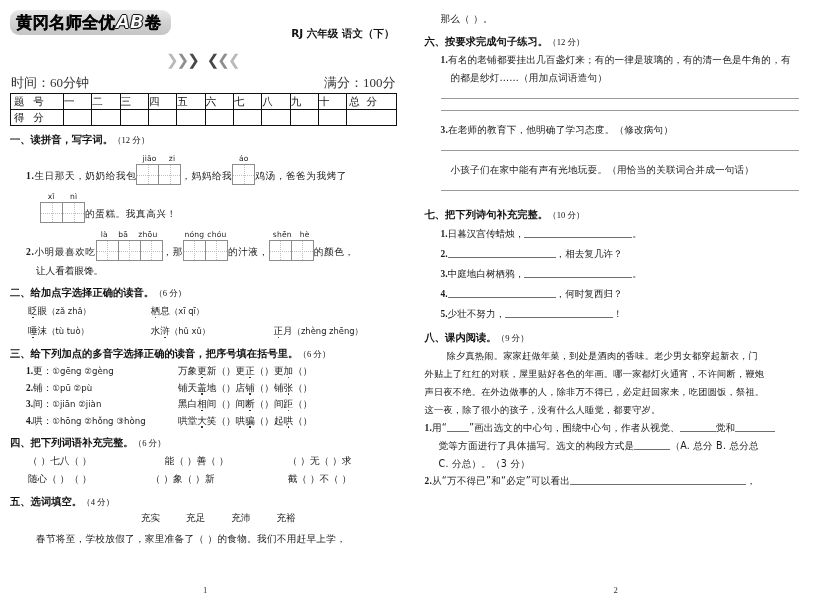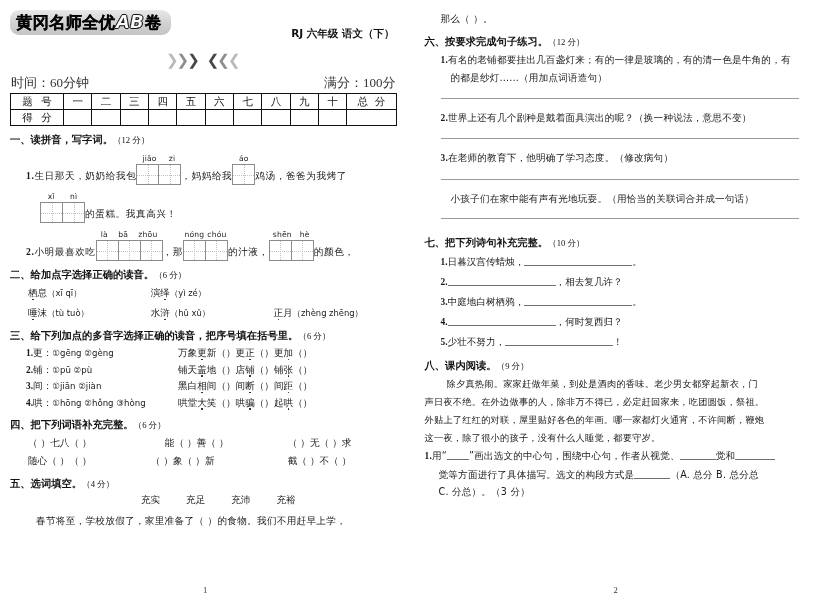--- a/index.html
+++ b/index.html
@@ -54,21 +54,21 @@
     font-family:"DejaVu Sans","Liberation Sans",sans-serif;
     font-weight:bold;font-size:13.5px;color:#111;white-space:nowrap;
   }
   .examtitle .sm{font-size:11.5px;font-family:"Liberation Serif",serif;}
 
   
   .metarow{display:flex;justify-content:space-between;font-size:13px;
     color:#333;margin-top:4px;padding:0 1px;font-family:"Liberation Serif",serif;}
   table.score{border-collapse:collapse;width:100%;margin-top:1px;table-layout:fixed;}
   table.score td{
-    border:1px solid #111;height:15px;text-align:center;
+    border:1px solid #111;height:15px;text-align:left;
     font-size:10.5px;font-family:"Liberation Serif",serif;color:#111;
     padding:0;
   }
   table.score td.lbl{width:13.5%;letter-spacing:3px;text-indent:3px;}
   table.score td.tot{width:12.5%;letter-spacing:2px;text-indent:2px;}
 
   
   .qh{
     font-family:"DejaVu Sans","Liberation Sans",sans-serif;
     font-weight:bold;font-size:10.3px;color:#111;
@@ -276,25 +276,26 @@
             <span>shēn</span>
             <span>hè</span>
           </span>
         <span class="tzg">
             <span class="cell"></span>
             <span class="cell"></span>
           </span>
       </span>
       <span class="txt">的颜色，</span>
     </div>
+    <div class="body ind2" style="margin-top:2px;">让人看着眼馋。</div>
 
     <div class="qh"><span>二、给加点字选择正确的读音。</span><span class="pts">（6 分）</span></div>
     <div class="s2row">
+      <span class="s2item"><span class="dot">眨</span><span>眼</span><span class="py">（zǎ  zhǎ）</span></span>
       <span class="s2item"><span class="dot">栖</span><span>息</span><span class="py">（xī  qī）</span></span>
-      <span class="s2item"><span>演</span><span class="dot">绎</span><span class="py">（yì  zé）</span></span>
     </div>
     <div class="s2row">
       <span class="s2item"><span class="dot">唾</span><span>沫</span><span class="py">（tù  tuò）</span></span>
       <span class="s2item"><span>水</span><span class="dot">浒</span><span class="py">（hǔ  xǔ）</span></span>
       <span class="s2item"><span class="dot">正</span><span>月</span><span class="py">（zhèng  zhēng）</span></span>
     </div>
 
     <div class="qh"><span>三、给下列加点的多音字选择正确的读音，把序号填在括号里。</span><span class="pts">（6 分）</span></div>
 
     <div class="s3row">
@@ -357,43 +358,43 @@
   <div class="col right">
 
     <div class="rtxt qline">那么（        ）。</div>
 
     <div class="qh"><span>六、按要求完成句子练习。</span><span class="pts">（12 分）</span></div>
 
     <div class="rtxt qline"><span class="num">1.</span><span>有名的老铺都要挂出几百盏灯来；有的一律是玻璃的，有的清一色是牛角的，有</span></div>
     <div class="rtxt" style="margin-left:26px;">的都是纱灯……（用加点词语造句）</div>
     <div class="ansline"></div>
 
-    <div class="rtxt qline"><span class="num">2.</span><span>世界上还有几个剧种是戴着面具演出的呢？（换一种说法，意思不变）</span></div>
     <div class="ansline"></div>
 
     <div class="rtxt qline"><span class="num">3.</span><span>在老师的教育下，他明确了学习态度。（修改病句）</span></div>
     <div class="ansline"></div>
 
     <div class="rtxt" style="margin-left:26px;">小孩子们在家中能有声有光地玩耍。（用恰当的关联词合并成一句话）</div>
     <div class="ansline"></div>
 
     <div class="qh" style="margin-top:16px;"><span>七、把下列诗句补充完整。</span><span class="pts">（10 分）</span></div>
 
     <div class="poem"><span class="num">1.</span><span>日暮汉宫传蜡烛，</span><span class="blank" style="width:108px;"></span><span>。</span></div>
     <div class="poem"><span class="num">2.</span><span class="blank" style="width:108px;"></span><span>，相去复几许？</span></div>
     <div class="poem"><span class="num">3.</span><span>中庭地白树栖鸦，</span><span class="blank" style="width:108px;"></span><span>。</span></div>
     <div class="poem"><span class="num">4.</span><span class="blank" style="width:108px;"></span><span>，何时复西归？</span></div>
     <div class="poem"><span class="num">5.</span><span>少壮不努力，</span><span class="blank" style="width:108px;"></span><span>！</span></div>
 
     <div class="qh"><span>八、课内阅读。</span><span class="pts">（9 分）</span></div>
     <div class="rpara first">除夕真热闹。家家赶做年菜，到处是酒肉的香味。老少男女都穿起新衣，门</div>
+    <div class="rpara">外贴上了红红的对联，屋里贴好各色的年画。哪一家都灯火通宵，不许间断，鞭炮</div>
     <div class="rpara">声日夜不绝。在外边做事的人，除非万不得已，必定赶回家来，吃团圆饭，祭祖。</div>
-    <div class="rpara">外贴上了红红的对联，屋里贴好各色的年画。哪一家都灯火通宵，不许间断，鞭炮</div>
     <div class="rpara">这一夜，除了很小的孩子，没有什么人睡觉，都要守岁。</div>
 
     <div class="rtxt" style="margin-left:0;"><span class="num">1.</span><span>用“</span><span class="blank" style="width:22px;"></span><span>”画出选文的中心句，围绕中心句，作者从视觉、</span><span class="blank" style="width:36px;"></span><span>觉和</span><span class="blank" style="width:40px;"></span></div>
     <div class="rtxt" style="margin-left:14px;"><span>觉等方面进行了具体描写。选文的构段方式是</span><span class="blank" style="width:36px;"></span><span>（A. 总分    B. 总分总</span></div>
     <div class="rtxt" style="margin-left:14px;">C. 分总）。（3 分）</div>
+    <div class="rtxt" style="margin-left:0;"><span class="num">2.</span><span>从“万不得已”和“必定”可以看出</span><span class="blank" style="width:176px;"></span><span>，</span></div>
 
     <div class="pageno">2</div>
   </div>
 
 </div>
 
 </body></html>

